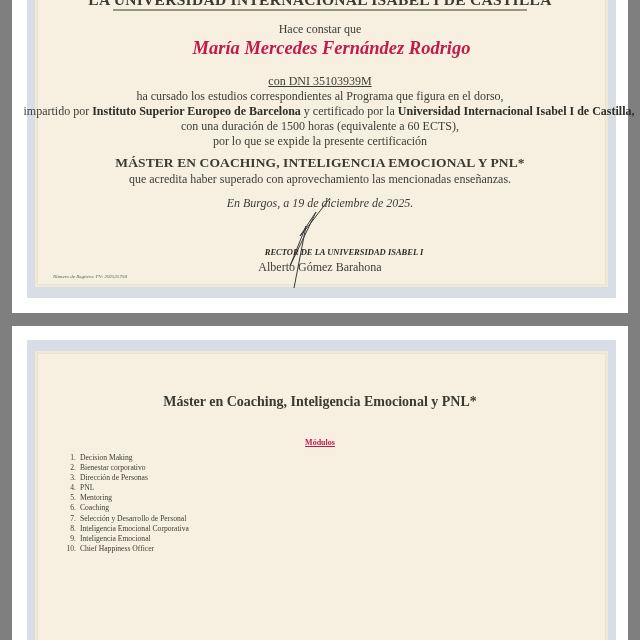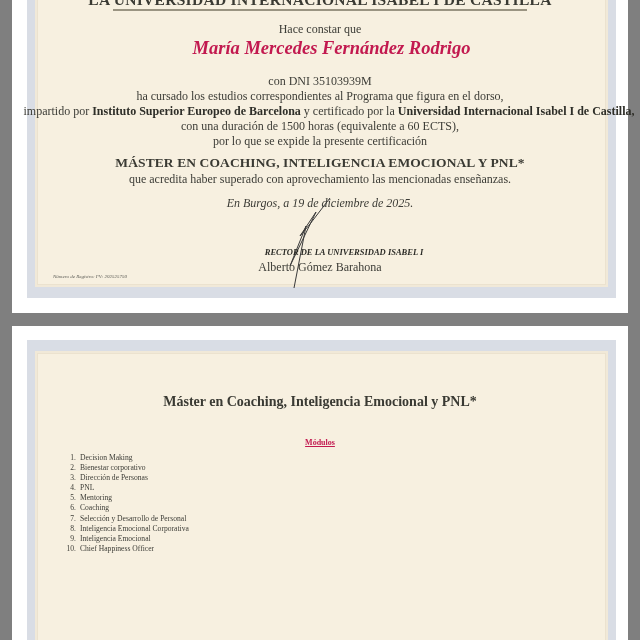--- a/index.html
+++ b/index.html
@@ -70,21 +70,21 @@
   <div class="band">
     <div class="inner"></div>
   </div>
 </div>
 
 <div class="abs uni-title" style="top:-9px;">LA UNIVERSIDAD INTERNACIONAL ISABEL I DE CASTILLA</div>
 <div class="uni-underline" style="left:113px; width:414px; top:9px;"></div>
 
 <div class="abs small" style="top:22px;">Hace constar que</div>
 <div class="abs name" style="top:38px;padding-left:23px;">María Mercedes Fernández Rodrigo</div>
-<div class="abs small" style="top:74px;">con DNI 35103939M</div>
+<div class="abs small" style="top:74px;text-decoration:underline;">con DNI 35103939M</div>
 <div class="abs small" style="top:89px;">ha cursado los estudios correspondientes al Programa que figura en el dorso,</div>
 <div class="abs small" style="top:104px;padding-left:18px;">
   <span>impartido por </span><span class="bold">Instituto Superior Europeo de Barcelona</span><span> y certificado por la </span><span class="bold">Universidad Internacional Isabel I de Castilla,</span>
 </div>
 <div class="abs small" style="top:119px;">con una duración de 1500 horas (equivalente a 60 ECTS),</div>
 <div class="abs small" style="top:134px;">por lo que se expide la presente certificación</div>
 <div class="abs program" style="top:155px;">MÁSTER EN COACHING, INTELIGENCIA EMOCIONAL Y PNL*</div>
 <div class="abs small" style="top:172px;">que acredita haber superado con aprovechamiento las mencionadas enseñanzas.</div>
 <div class="abs small italic" style="top:196px;">En Burgos, a 19 de diciembre de 2025.</div>
 

